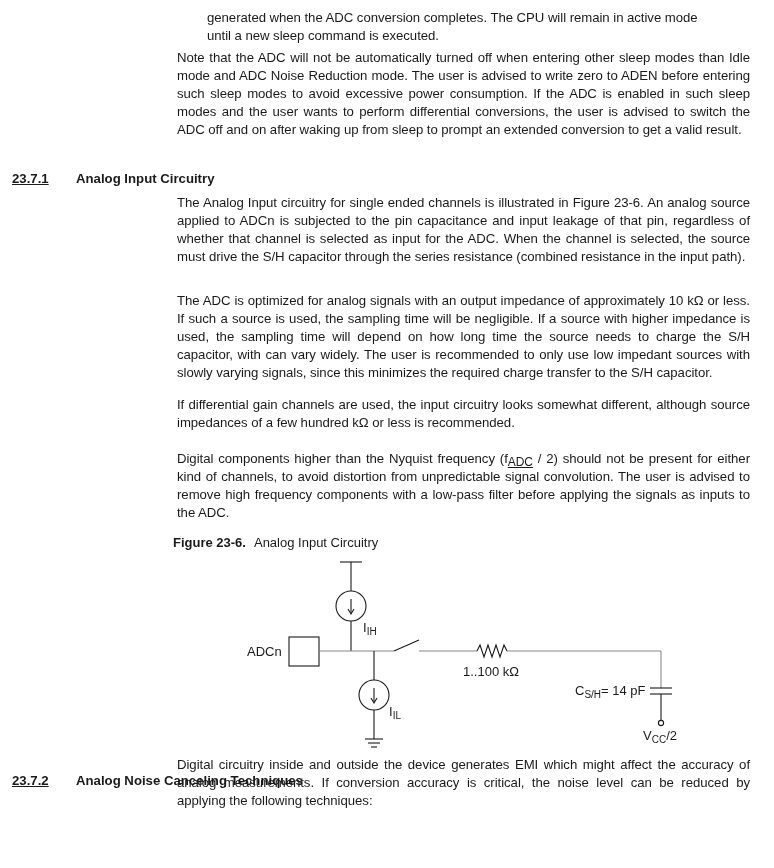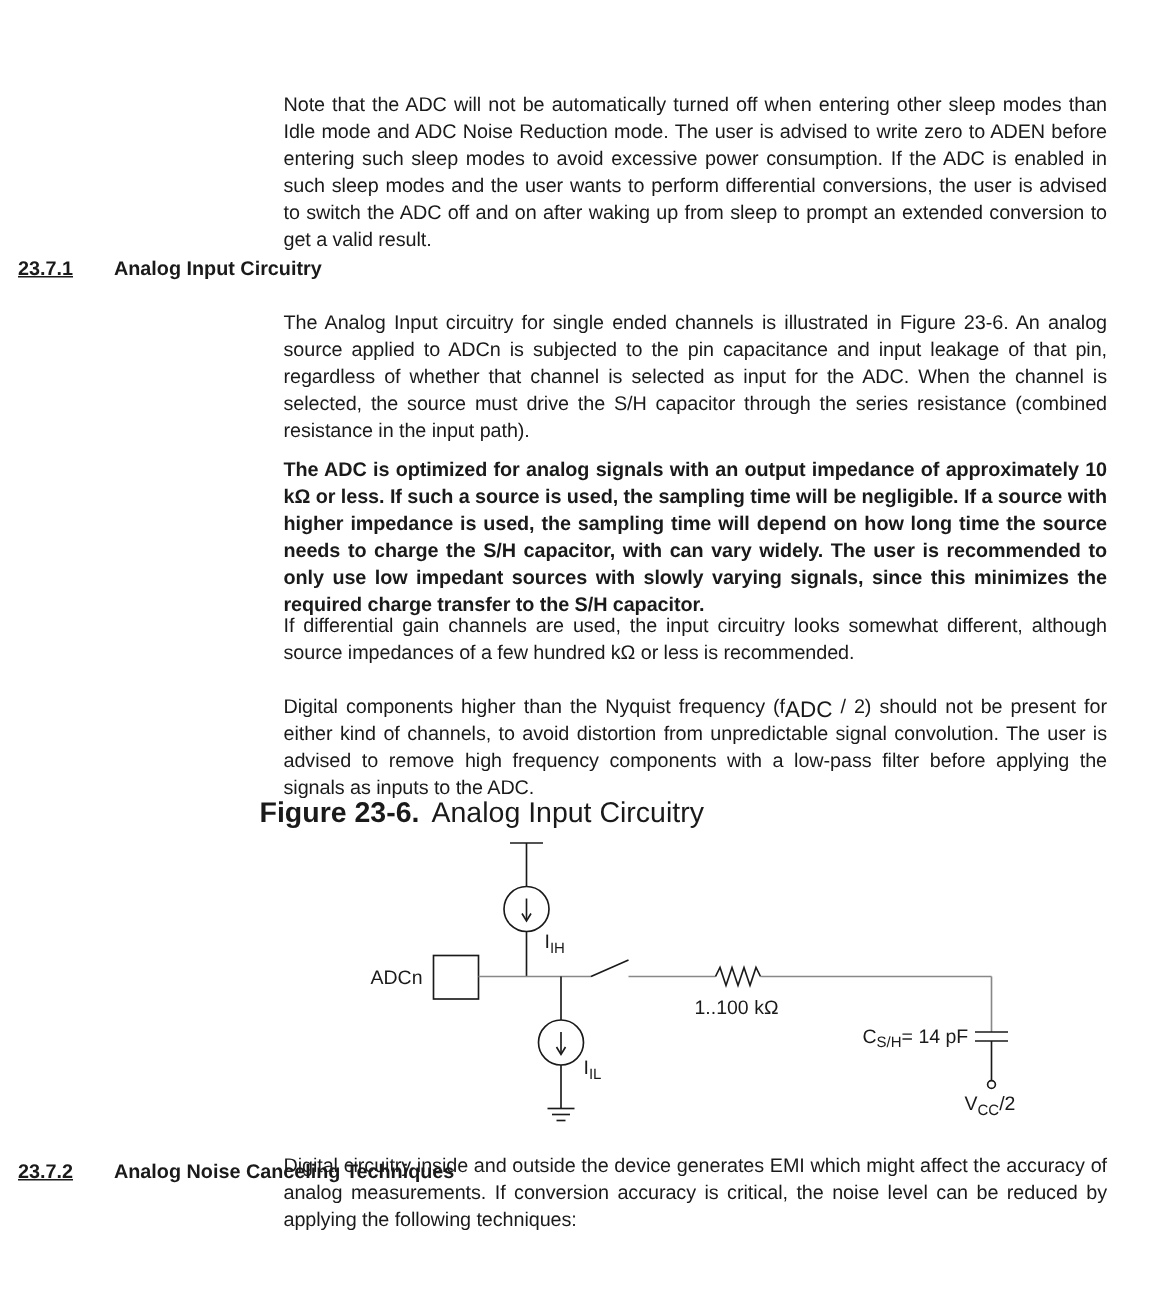--- a/index.html
+++ b/index.html
@@ -6,53 +6,55 @@
   body {
     width: 774px; height: 868px; position: relative; overflow: hidden;
     font-family: "Liberation Sans", sans-serif; color: #1a1a1a;
   }
   .txt {
     position: absolute; font-size: 13.2px; line-height: 18px;
     text-align: justify; letter-spacing: -0.05px;
   }
   .body-col { left: 173px; width: 581px; }
   .indent-col { left: 207px; width: 547px; text-align: left; }
-  .para { margin: 16px; text-align: justify; text-align-last: left; }
+  .para { margin: 4px; text-align: justify; text-align-last: left; }
   .heading {
     position: absolute; font-size: 13.2px; font-weight: bold; line-height: 18px;
   }
   .heading .num { position: absolute; left: 12px; text-decoration: underline; }
   .heading .title { position: absolute; left: 76px; white-space: nowrap; }
   .fig-caption {
-    position: absolute; left: 173px; font-size: 19px; line-height: 18px; white-space: nowrap;
+    position: absolute; left: 173px; font-size: 13px; line-height: 18px; white-space: nowrap;
   }
   .fig-caption .label { font-weight: bold; }
   .fig-caption .name { margin-left: 8px; }
-  sub { font-size: 15px; vertical-align: -3px; line-height: 0; }
+  sub { font-size: 12px; vertical-align: -3px; line-height: 0; text-decoration: underline; }
   svg text { font-family: "Liberation Sans", sans-serif; fill: #1a1a1a; }
 </style>
 </head>
 <body>
 
 <div class="txt indent-col" style="top:9px;">
+  <div style="white-space:nowrap;">generated when the ADC conversion completes. The CPU will remain in active mode</div>
+  <div style="white-space:nowrap;">until a new sleep command is executed.</div>
 </div>
 
 <div class="txt body-col" style="top:45px;">
   <p class="para">Note that the ADC will not be automatically turned off when entering other sleep modes than Idle mode and ADC Noise Reduction mode. The user is advised to write zero to ADEN before entering such sleep modes to avoid excessive power consumption. If the ADC is enabled in such sleep modes and the user wants to perform differential conversions, the user is advised to switch the ADC off and on after waking up from sleep to prompt an extended conversion to get a valid result.</p>
 </div>
 
 <div class="heading" style="top:170px; left:0; width:774px;">
   <span class="num">23.7.1</span>
   <span class="title">Analog Input Circuitry</span>
 </div>
 
 <div class="txt body-col" style="top:190px;">
   <p class="para">The Analog Input circuitry for single ended channels is illustrated in Figure 23-6. An analog source applied to ADCn is subjected to the pin capacitance and input leakage of that pin, regardless of whether that channel is selected as input for the ADC. When the channel is selected, the source must drive the S/H capacitor through the series resistance (combined resistance in the input path).</p>
 </div>
-<div class="txt body-col" style="top:288px;font-weight:bold;">
+<div class="txt body-col" style="top:288px;">
   <p class="para">The ADC is optimized for analog signals with an output impedance of approximately 10 kΩ or less. If such a source is used, the sampling time will be negligible. If a source with higher impedance is used, the sampling time will depend on how long time the source needs to charge the S/H capacitor, with can vary widely. The user is recommended to only use low impedant sources with slowly varying signals, since this minimizes the required charge transfer to the S/H capacitor.</p>
 </div>
 <div class="txt body-col" style="top:392px;">
   <p class="para">If differential gain channels are used, the input circuitry looks somewhat different, although source impedances of a few hundred kΩ or less is recommended.</p>
 </div>
 <div class="txt body-col" style="top:446px;">
   <p class="para"><span>Digital components higher than the Nyquist frequency (f</span><sub>ADC</sub><span> / 2) should not be present for either kind of channels, to avoid distortion from unpredictable signal convolution. The user is advised to remove high frequency components with a low-pass filter before applying the signals as inputs to the ADC.</span></p>
 </div>
 
 <div class="fig-caption" style="top:534px;">

